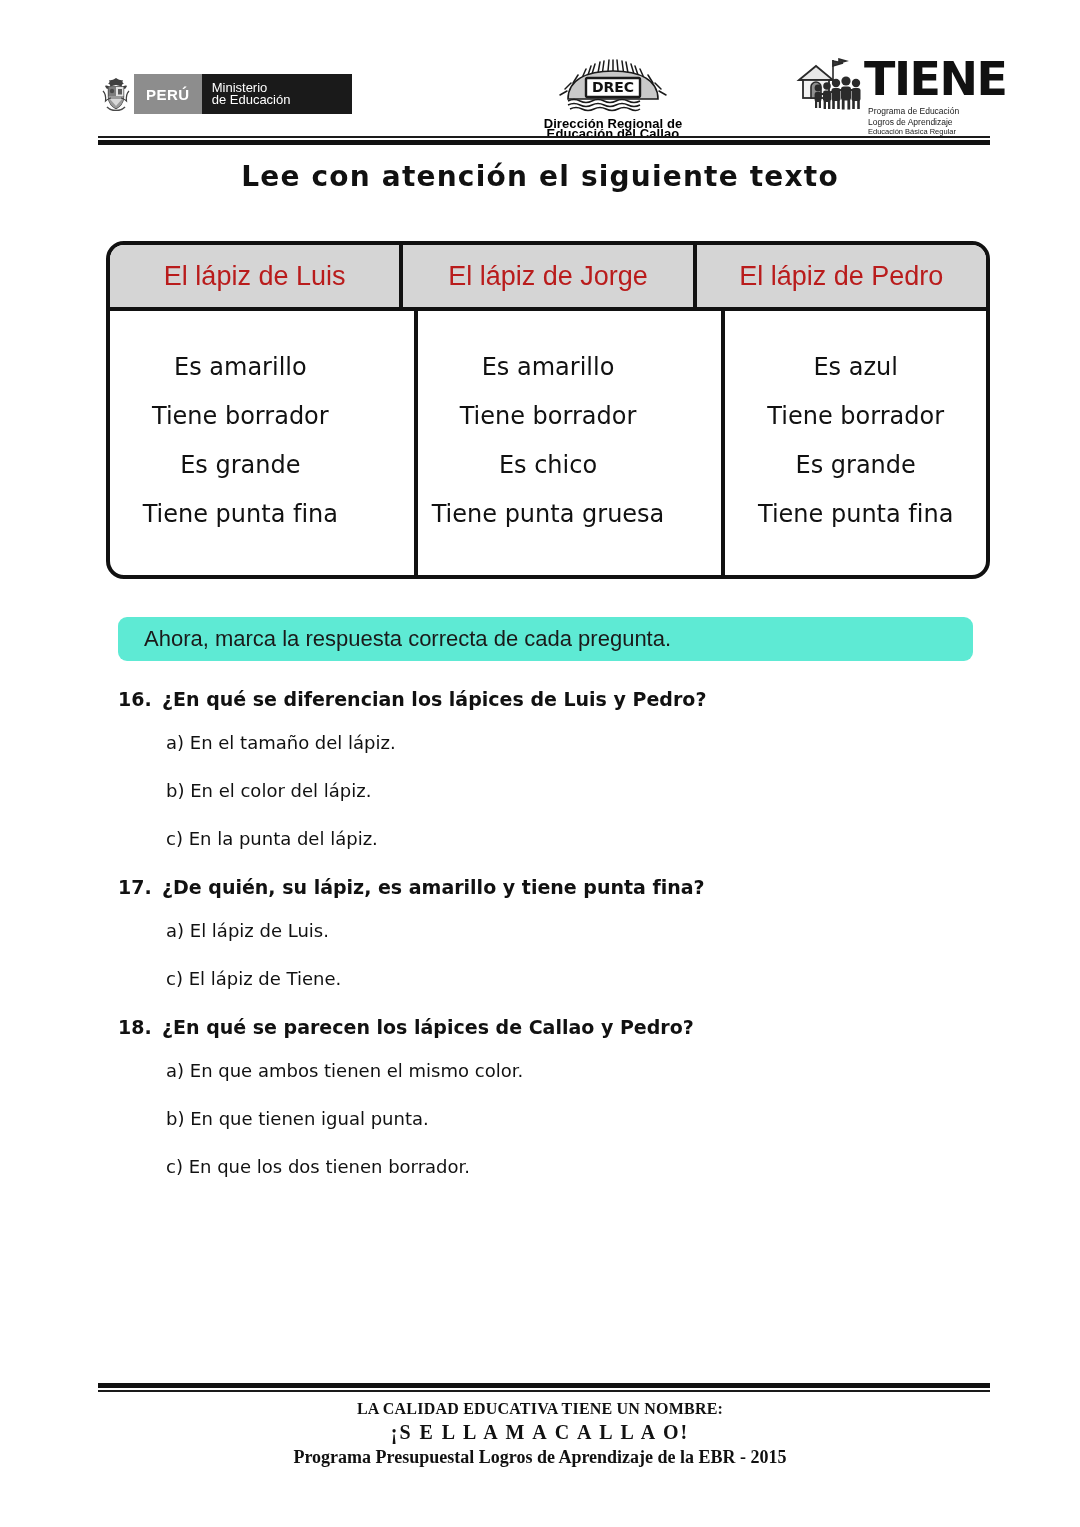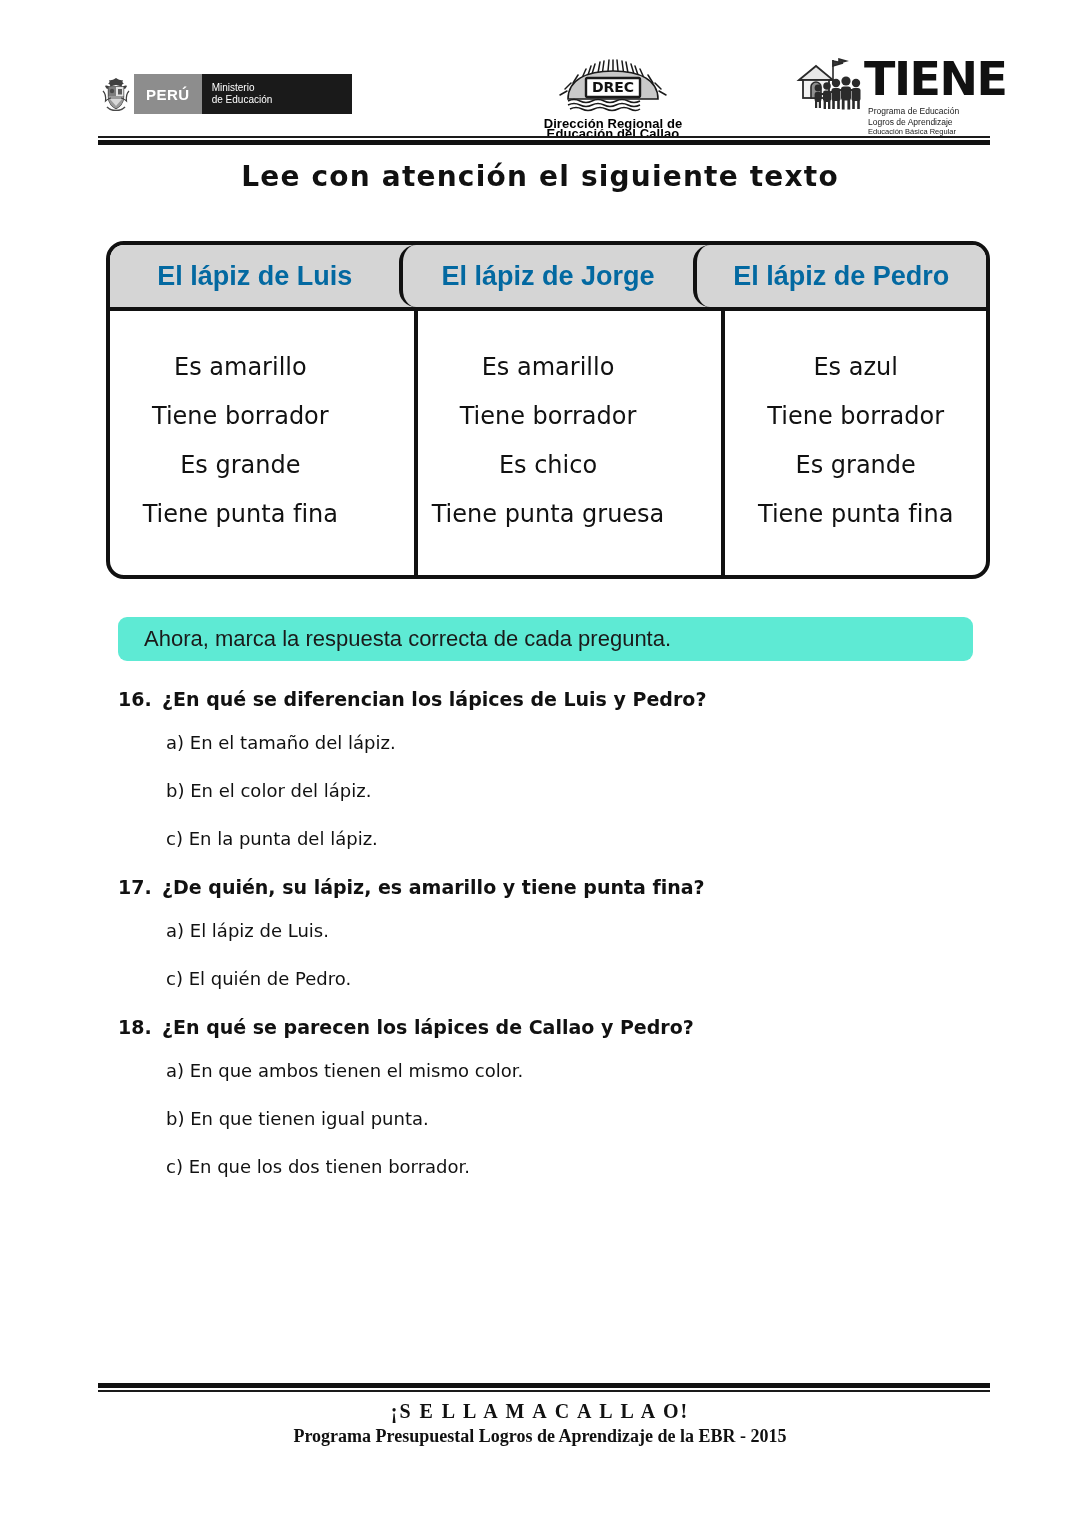--- a/index.html
+++ b/index.html
@@ -56,21 +56,21 @@
     font-weight: bold;
     font-size: 15px;
     letter-spacing: 0.5px;
     display: flex;
     align-items: center;
     padding: 0 12px;
   }
   .peru-minedu {
     background: #1a1a1a;
     color: #ffffff;
-    font-size: 10px;
+    font-size: 13px;
     line-height: 12.5px;
     display: flex;
     flex-direction: column;
     justify-content: center;
     padding: 0 12px 0 10px;
     width: 150px;
     box-sizing: border-box;
   }
 
   .logo-drec {
@@ -172,24 +172,23 @@
     background: #d5d5d5;
     border-bottom: 4px solid #111111;
     flex: 0 0 62px;
   }
   .table-head .th {
     flex: 1 1 0;
     display: flex;
     align-items: center;
     justify-content: center;
     font-family: "Liberation Sans", sans-serif;
-    font-weight: bold;
+    font-weight: normal;
     font-size: 27px;
-    color: #0369a1;
-    border-radius: 17px;
+    color: #b91c1c;
   }
   .table-head .th + .th { border-left: 4px solid #111111; }
 
   .table-body {
     display: flex;
     flex: 1 1 auto;
     gap: 43px;
   }
   .table-body .td {
     flex: 1 1 0;
@@ -476,37 +475,38 @@
       <div class="q-opt">b) En el color del lápiz.</div>
       <div class="q-opt">c) En la punta del lápiz.</div>
     </div>
 
     <div class="q-block">
       <div class="q-stem">
         <span class="q-num">17.</span>
         <span class="q-text">¿De quién, su lápiz, es amarillo y tiene punta fina?</span>
       </div>
       <div class="q-opt">a) El lápiz de Luis.</div>
-      <div class="q-opt">c) El quién de Pedro.</div>
+      <div class="q-opt">c) El lápiz de Tiene.</div>
     </div>
 
     <div class="q-block">
       <div class="q-stem">
         <span class="q-num">18.</span>
         <span class="q-text">¿En qué se parecen los lápices de Callao y Pedro?</span>
       </div>
       <div class="q-opt">a) En que ambos tienen el mismo color.</div>
       <div class="q-opt">b) En que tienen igual punta.</div>
       <div class="q-opt">c) En que los dos tienen borrador.</div>
     </div>
 
   </div>
 
   <div class="rule-bottom">
     <div class="rule-thick"></div>
     <div class="rule-thin"></div>
   </div>
   <div class="footer">
+    <div class="f1">LA CALIDAD EDUCATIVA TIENE UN NOMBRE:</div>
     <div class="f2">¡S E   L L A M A   C A L L A O!</div>
     <div class="f3">Programa Presupuestal Logros de Aprendizaje de la EBR - 2015</div>
   </div>
 
 </div>
 
 </body></html>

